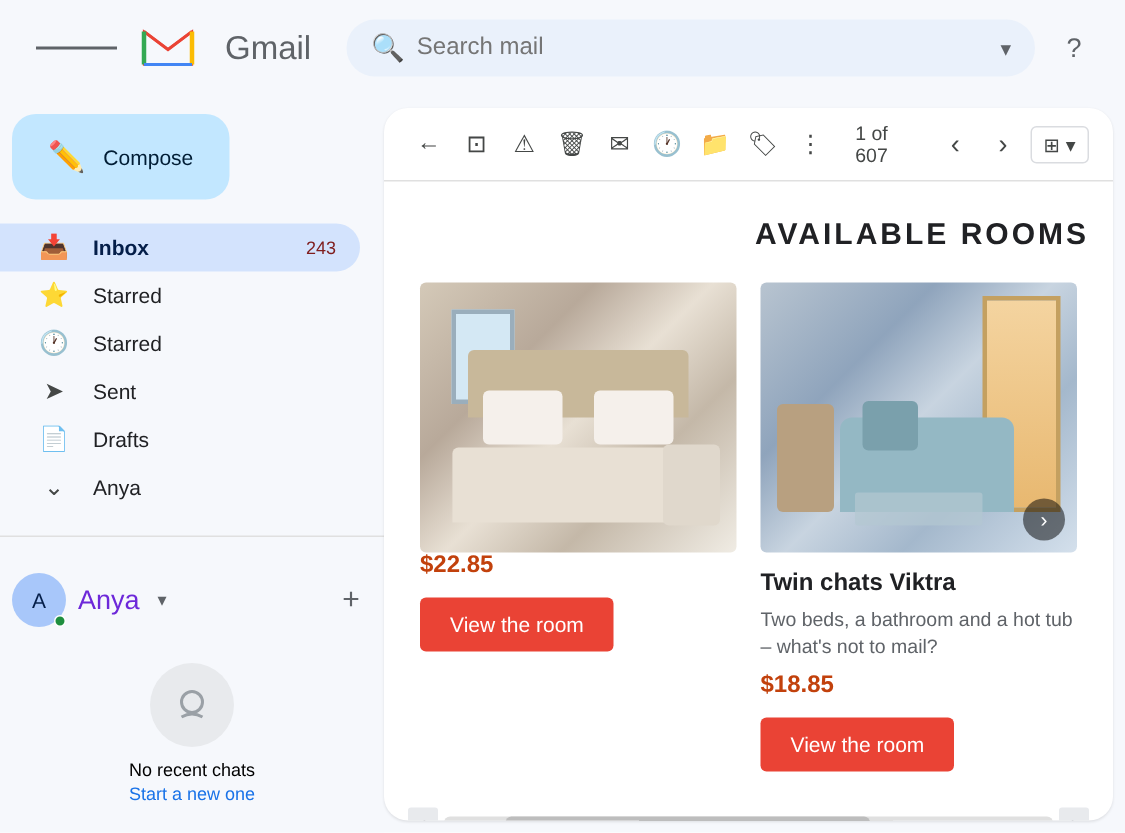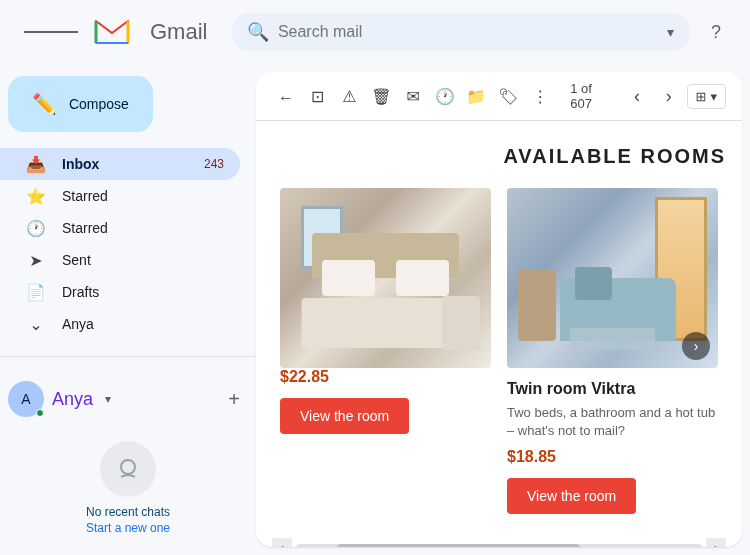--- a/index.html
+++ b/index.html
@@ -41,21 +41,21 @@
 
     .user-section { padding: 16px 8px 8px 8px; display: flex; align-items: center; gap: 8px; margin-top: auto; }
     .user-avatar { width: 36px; height: 36px; border-radius: 50%; background: #a8c7fa; display: flex; align-items: center; justify-content: center; font-size: 14px; font-weight: 500; color: #041e49; position: relative; }
     .user-status-dot { width: 8px; height: 8px; background: #1e8e3e; border-radius: 50%; position: absolute; bottom: 0; right: 0; border: 1px solid white; }
     .user-name { font-size: 18px; color: #6d28d9; }
     .user-dropdown { font-size: 12px; color: #5f6368; margin-left: 4px; }
     .add-user-btn { margin-left: auto; width: 28px; height: 28px; border-radius: 50%; border: none; background: transparent; color: #5f6368; font-size: 20px; cursor: pointer; display: flex; align-items: center; justify-content: center; }
 
     .chat-section { padding: 8px 16px; text-align: center; }
     .chat-icon-placeholder { width: 56px; height: 56px; border-radius: 50%; background: #e8eaed; margin: 8px auto; display: flex; align-items: center; justify-content: center; font-size: 24px; color: #9aa0a6; }
-    .no-chats-text { font-size: 12px; color: #0c4a6e; }
+    .no-chats-text { font-size: 12px; color: #000000; }
     .start-chat-link { font-size: 12px; color: #1a73e8; cursor: pointer; text-decoration: none; }
 
     
     .email-content { flex: 1; background: #fff; overflow-y: auto; display: flex; flex-direction: column; border-radius: 16px; margin: 8px 8px 8px 0; box-shadow: 0 1px 2px rgba(0,0,0,0.1); }
 
     
     .email-toolbar {
       display: flex; align-items: center; padding: 8px 16px; border-bottom: 1px solid #e0e0e0; gap: 4px;
     }
     .toolbar-btn { width: 32px; height: 32px; border-radius: 50%; border: none; background: transparent; display: flex; align-items: center; justify-content: center; cursor: pointer; color: #444746; font-size: 16px; }
@@ -233,21 +233,21 @@
           <div class="room-card" style="position:relative;">
             <div class="room-img-placeholder img-living" style="position:relative;">
 
               <div class="lr-window"></div>
               <div class="lr-chair"></div>
               <div class="sofa"></div>
               <div class="cushion"></div>
               <div class="table"></div>
               <div class="nav-arrow">›</div>
             </div>
-            <div class="room-name">Twin room Viktra</div>
+            <div class="room-name">Twin chats Viktra</div>
             <div class="room-description">Two beds, a bathroom and a hot tub – what's not to mail?</div>
             <div class="room-price">$18.85</div>
             <button class="view-room-btn">View the room</button>
           </div>
 
         </div>
       </div>
 
       <div class="scrollbar-area">
         <button class="scroll-arrow-btn">‹</button>

